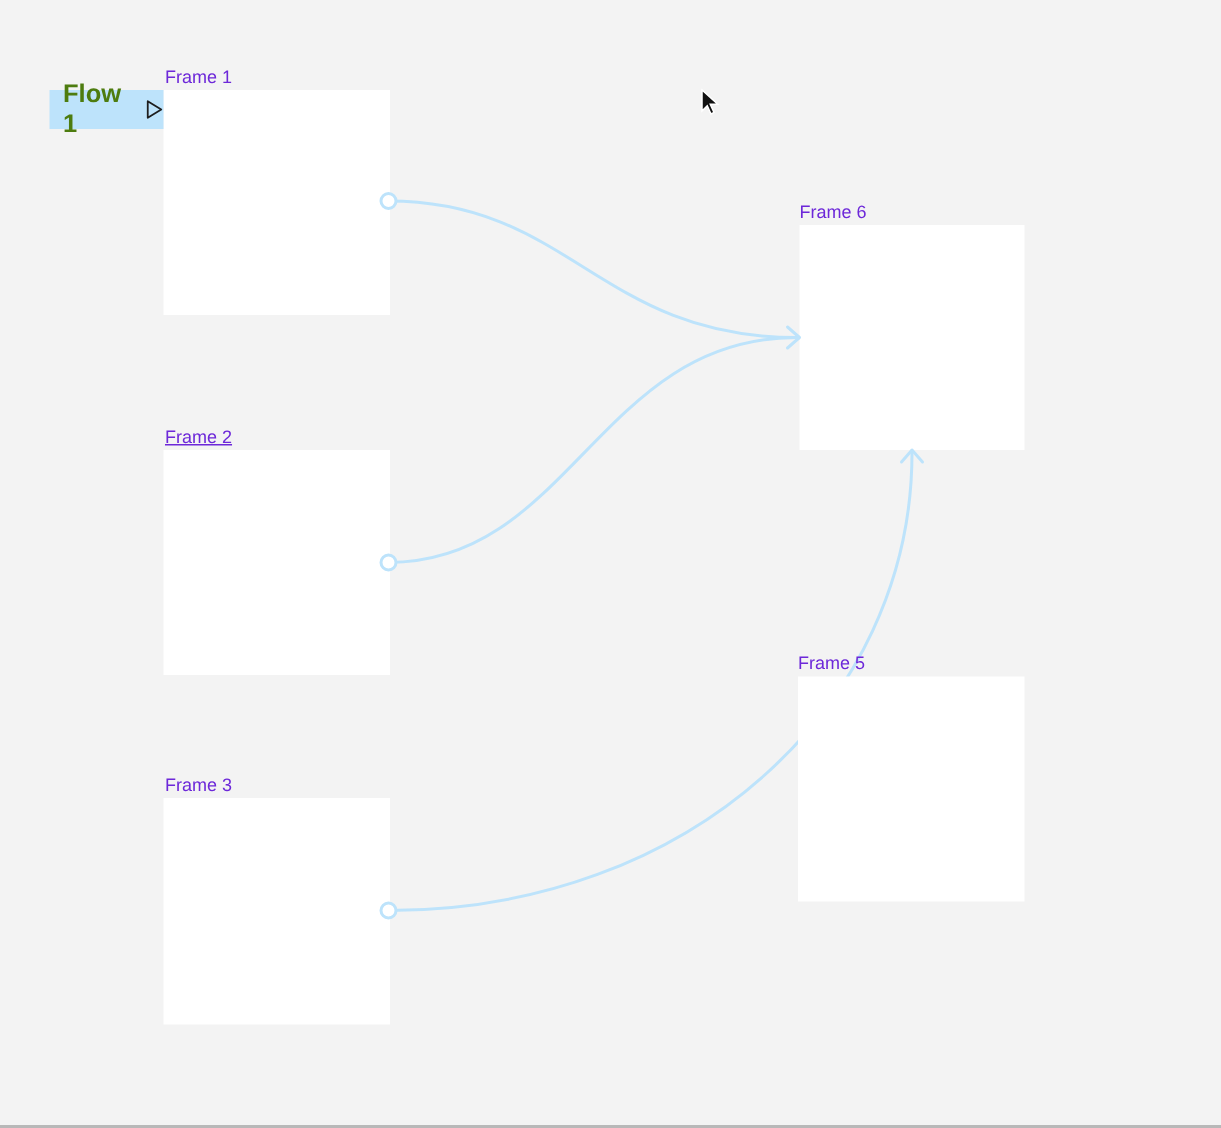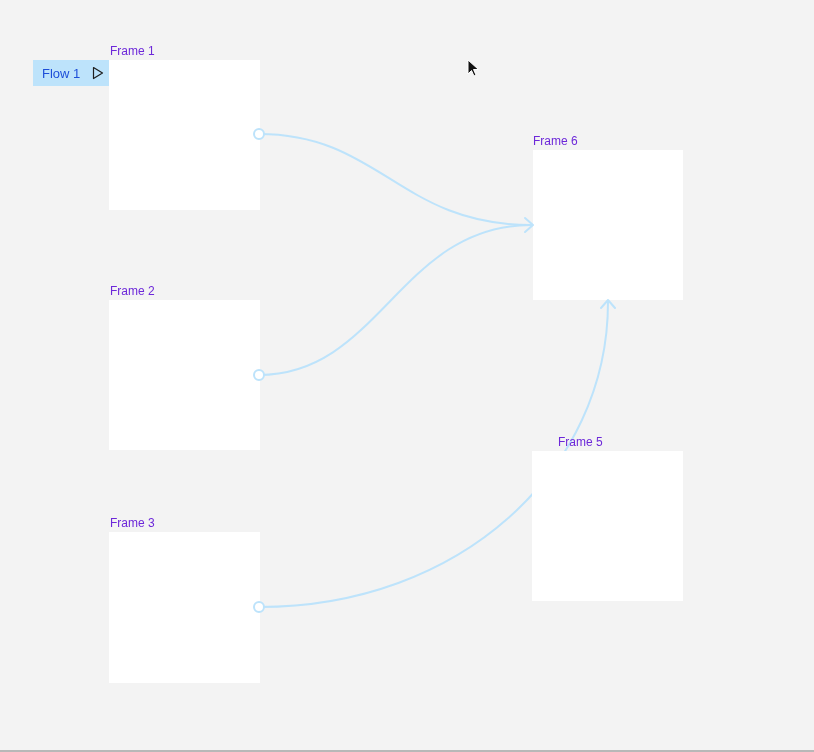--- a/index.html
+++ b/index.html
@@ -16,50 +16,50 @@
     }
     .frame {
       position: absolute; background: #ffffff; width: 151px; height: 150px;
     }
     .connectors { position: absolute; left: 0; top: 0; width: 814px; height: 752px; pointer-events: none; }
     .flow-badge {
       position: absolute; left: 33px; top: 60px; width: 76px; height: 26px;
       background: #bde3fb; display: flex; align-items: center; box-sizing: border-box; padding-left: 9px;
       cursor: pointer;
     }
-    .flow-badge .flow-label { font-size: 13px; font-weight: normal; color: #1d4ed8; }
+    .flow-badge .flow-label { font-size: 17px; font-weight: bold; color: #4d7c0f; }
     .flow-badge .play-icon { margin-left: 12px; width: 12px; height: 14px; display: inline-block; }
     .cursor { position: absolute; left: 466px; top: 59px; width: 16px; height: 20px; }
   </style>
 </head>
 <body>
 
 <div class="canvas"></div>
 
 <svg class="connectors" viewBox="0 0 814 752">
   <g fill="none" stroke="#bde3fb" stroke-width="2" stroke-linecap="round">
     <path d="M259,134 C380,134 400,225 531,225"></path>
     <path d="M259,375 C380,375 400,225 531,225"></path>
     <path d="M259,607 C460,607 608,470 608,302"></path>
   </g>
 </svg>
 
 <div class="frame-label" style="left:110px; top:44px;">Frame 1</div>
 <div class="frame" style="left:109px; top:60px;"></div>
 
-<div class="frame-label" style="left:110px; top:284px;">Frame 2</div>
+<div class="frame-label" style="left:110px; top:284px;text-decoration:underline;">Frame 2</div>
 <div class="frame" style="left:109px; top:300px;"></div>
 
 <div class="frame-label" style="left:110px; top:516px;text-align:center;">Frame 3</div>
 <div class="frame" style="left:109px; top:532px; height:151px;"></div>
 
 <div class="frame-label" style="left:533px; top:134px;">Frame 6</div>
 <div class="frame" style="left:533px; top:150px; width:150px;"></div>
 
-<div class="frame-label" style="left:532px; top:435px;margin-left:26px;">Frame 5</div>
+<div class="frame-label" style="left:532px; top:435px;">Frame 5</div>
 <div class="frame" style="left:532px; top:451px;"></div>
 
 <svg class="connectors" viewBox="0 0 814 752">
   <g fill="#ffffff" stroke="#bde3fb" stroke-width="2">
     <circle cx="259" cy="134" r="5"></circle>
     <circle cx="259" cy="375" r="5"></circle>
     <circle cx="259" cy="607" r="5"></circle>
   </g>
   <g fill="none" stroke="#bde3fb" stroke-width="2" stroke-linecap="round" stroke-linejoin="round">
     <path d="M525,218 L533,225 L525,232"></path>

